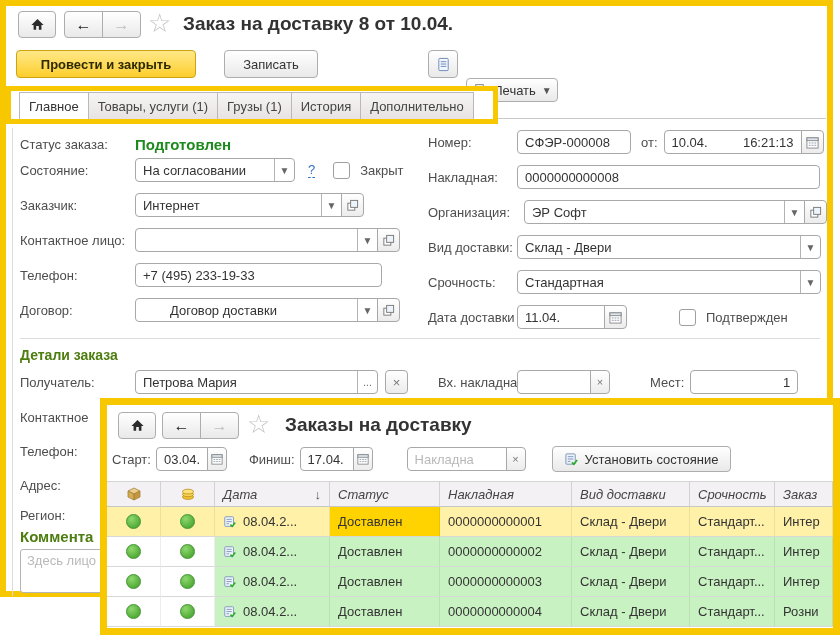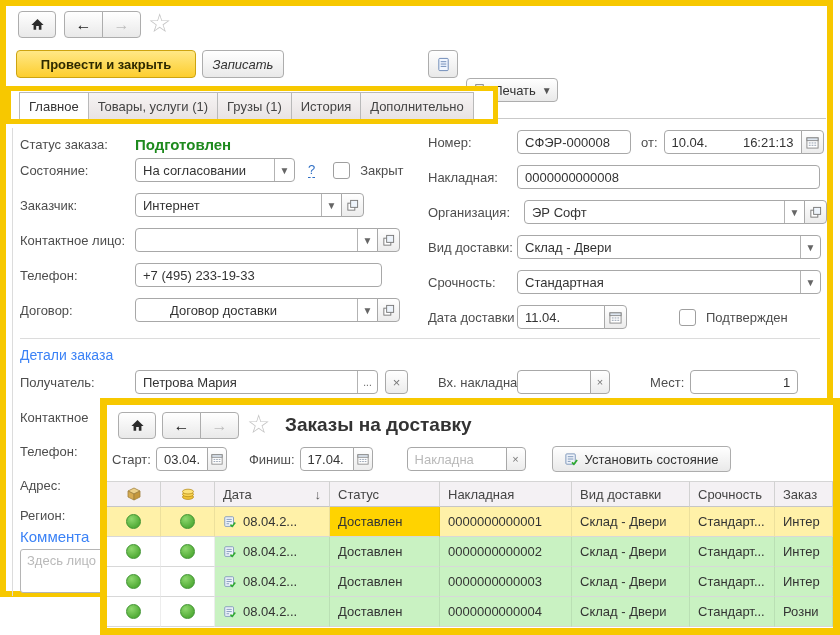--- a/index.html
+++ b/index.html
@@ -54,34 +54,34 @@
   .input .val, .combo .val { padding:0 7px; white-space:nowrap; flex:1 1 auto; }
   .seg { width:20px; align-self:stretch; border-left:1px solid #b3b3b3;
          display:flex; align-items:center; justify-content:center; color:#666; font-size:10px; }
   .sq-btn { height:24px; width:23px; margin-left:-1px; border:1px solid #a8a8a8;
             border-radius:0 4px 4px 0; background:linear-gradient(#fff,#ececec);
             display:flex; align-items:center; justify-content:center; }
   .gap-btn { border-radius:4px; margin-left:7px; }
   .combo.joined { border-radius:4px 0 0 4px; }
   .cb { width:17px; height:17px; border:1px solid #9f9f9f; border-radius:3px; background:#fff; flex:0 0 auto; }
   .help { color:#2f6fc4; border-bottom:1px dashed #2f6fc4; line-height:14px; }
-  .green-h { color:#3b82f6; font-size:14px; }
+  .green-h { color:#4d7c0f; font-size:14px;font-weight:bold; }
   .status-val { color:#1e8a1e; font-size:15px; font-weight:bold; }
   .hr { position:absolute; height:1px; background:#dcdcdc; }
   .vline { position:absolute; width:1px; background:#dcdcdc; }
   .placeholder { color:#b9b9b9; }
   .comment-box { position:absolute; border:1px solid #b5b5b5; border-radius:3px;
                  background:#fff; padding:3px 6px; }
 
   
   .tbl { position:absolute; left:0; top:76px; width:726px;
          display:grid; grid-template-columns:54px 54px 115px 110px 132px 118px 85px 58px; }
   .th { height:26px; background:#f4f1f4; border-top:1px solid #d5d5d5;
         border-right:1px solid #d2d2d2; border-bottom:1px solid #c6c6c6;
-        display:flex; align-items:center; padding:0 8px; color:#444; white-space:nowrap; overflow:hidden; }
+        display:flex; align-items:center; padding:0 8px; color:#444; white-space:nowrap; overflow:hidden;font-style:italic; }
   .th.center, .td.center { justify-content:center; padding:0; }
   .td { height:30px; display:flex; align-items:center; gap:6px; padding:0 8px;
         border-bottom:1px solid #d8d8d8; border-right:1px solid rgba(0,0,0,0.07);
         white-space:nowrap; overflow:hidden; }
   .tr { display:contents; }
   .bg-sel  { background:#fff1a8; }
   .bg-gold { background:#ffd300; }
   .bg-grn  { background:#c9f2c2; }
   .bg-wht  { background:#fff; }
   .dot { width:15px; height:15px; border-radius:50%;
@@ -105,23 +105,24 @@
   </button>
   <span class="navgroup abs" style="left:58px;top:5px;">
     <button class="btn" style="width:39px;height:27px;">
         <span class="arrow-back">←</span>
       </button>
     <button class="btn" style="width:39px;height:27px;">
         <span class="arrow-fwd">→</span>
       </button>
   </span>
   <span class="star abs" style="left:142px;top:4px;">☆</span>
+  <div class="wtitle abs" style="left:177px;top:7px;">Заказ на доставку 8 от 10.04.</div>
 
   <button class="btn btn-gold abs" style="left:10px;top:44px;width:180px;height:28px;">Провести и закрыть</button>
-  <button class="btn abs" style="left:196px;top:44px;width:82px;height:28px;font-style:italic;">Записать</button>
+  <button class="btn abs" style="left:218px;top:44px;width:94px;height:28px;">Записать</button>
   <button class="btn abs" style="left:422px;top:44px;width:30px;height:28px;">
     <span class="icon">
       <svg width="15" height="15" viewBox="0 0 16 16">
           <rect x="3" y="1.5" width="10" height="13" rx="1" fill="#f2f7ff" stroke="#6b87b5"></rect>
           <path d="M5 5h6M5 7.5h6M5 10h6" stroke="#6b87b5" stroke-width="1"></path>
         </svg>
     </span>
   </button>
   <button class="btn abs" style="left:460px;top:44px;width:92px;height:24px;padding:0 9px;margin-top:28px;">
     <span class="icon">

